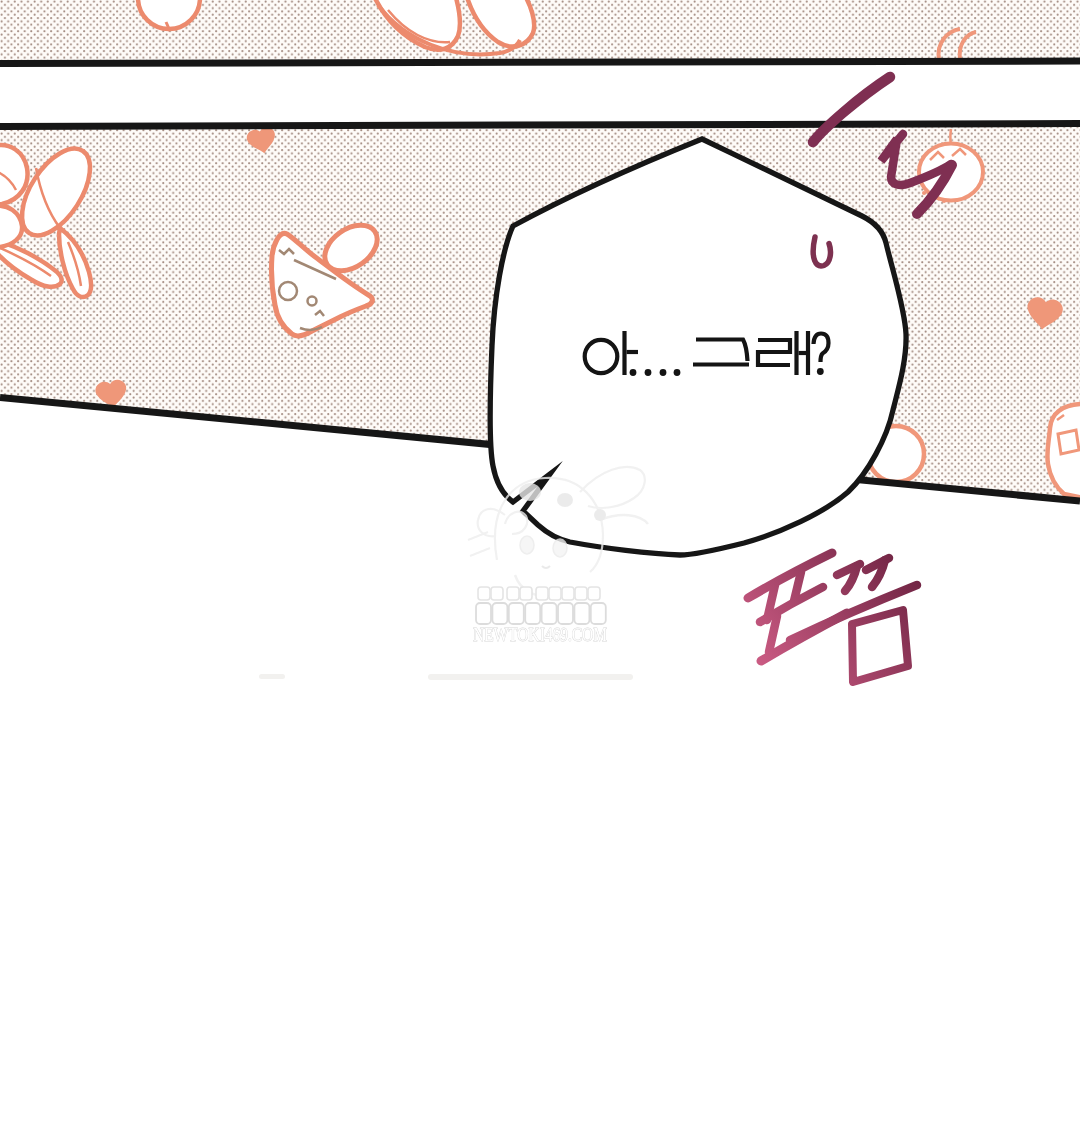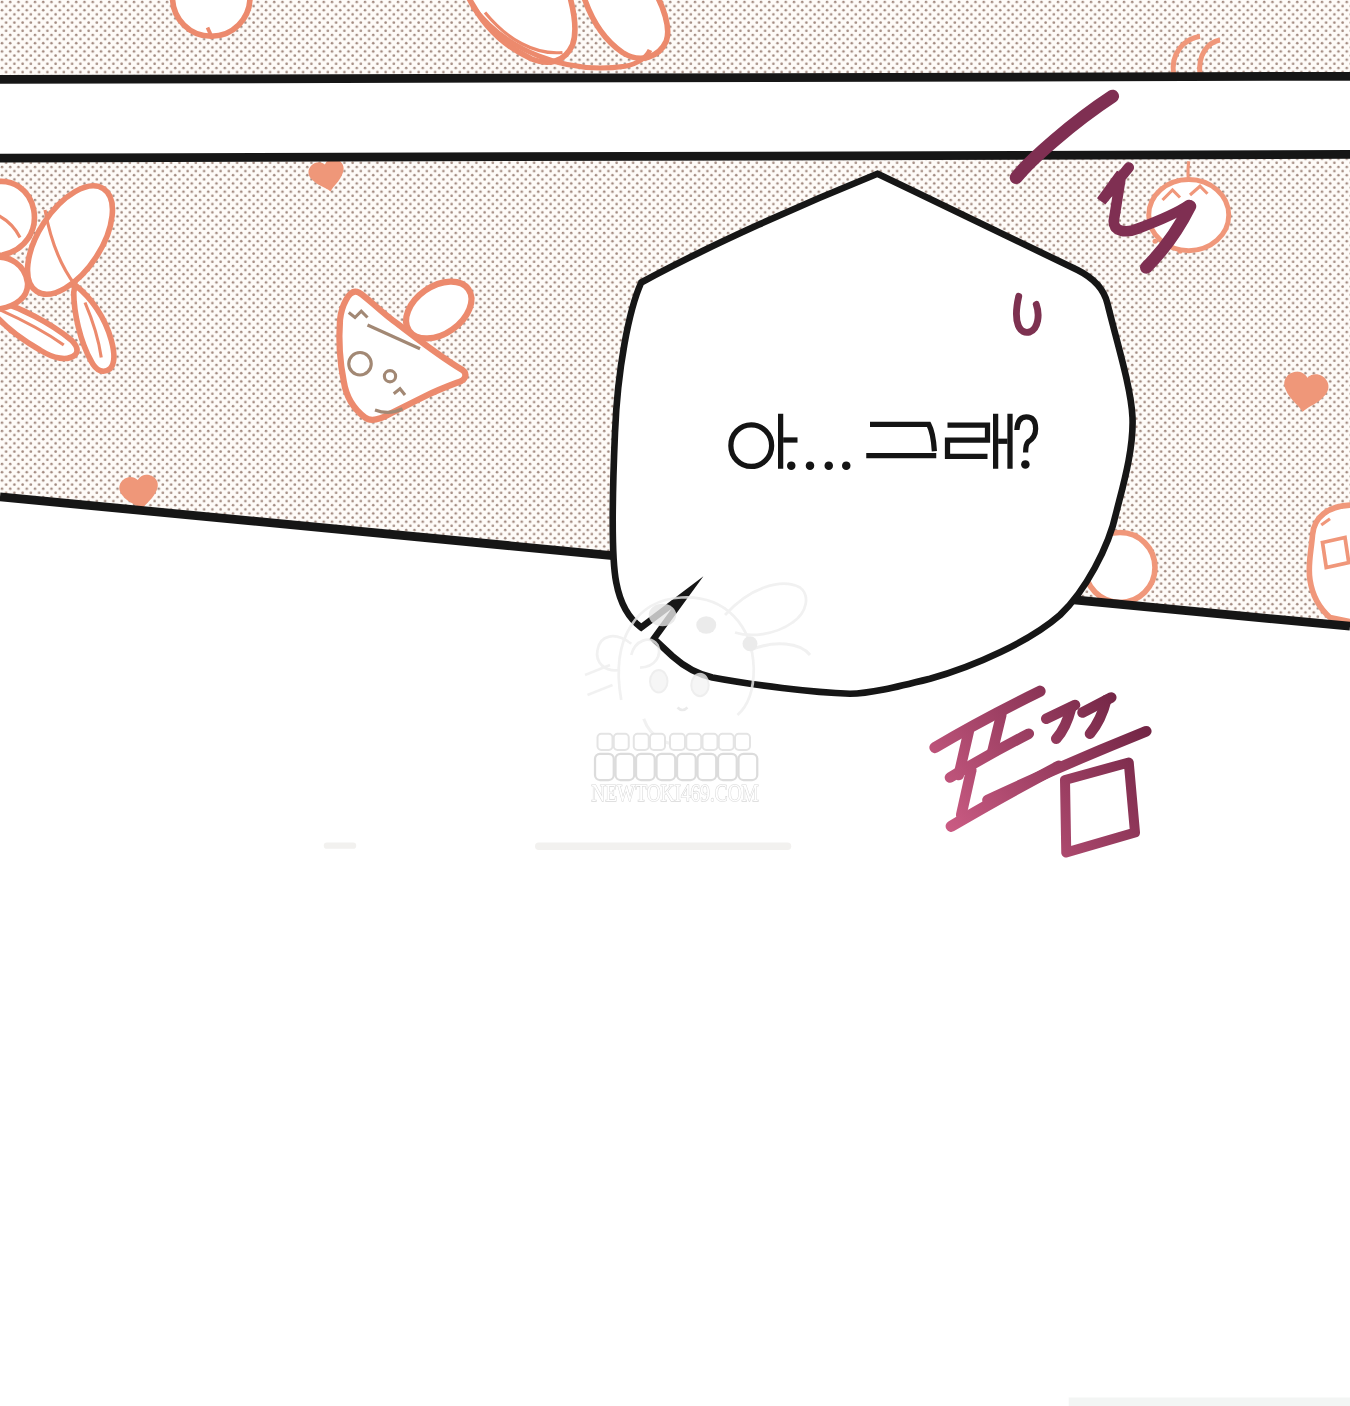--- a/index.html
+++ b/index.html
@@ -1,16 +1,16 @@
 <!DOCTYPE html>
 <html><head>
 <meta charset="utf-8">
 <style>
 html,body{margin:0;padding:0;background:#fff;}
-#page{position:relative;width:1080px;height:1125px;overflow:hidden;background:#ef4444;font-family:"Liberation Sans",sans-serif;}
+#page{position:relative;width:1080px;height:859px;overflow:hidden;background:#ef4444;font-family:"Liberation Sans",sans-serif;}
 svg{display:block;}
 </style>
 </head>
 <body>
 <div id="page">
 <svg width="1080" height="1125" viewBox="0 0 1080 1125">
 <defs>
 <pattern id="dots" width="6.6" height="6.6" patternUnits="userSpaceOnUse">
 <rect width="6.6" height="6.6" fill="#fefbf8"></rect>
 <circle cx="1.6" cy="1.6" r="1.05" fill="#a28a80"></circle>

